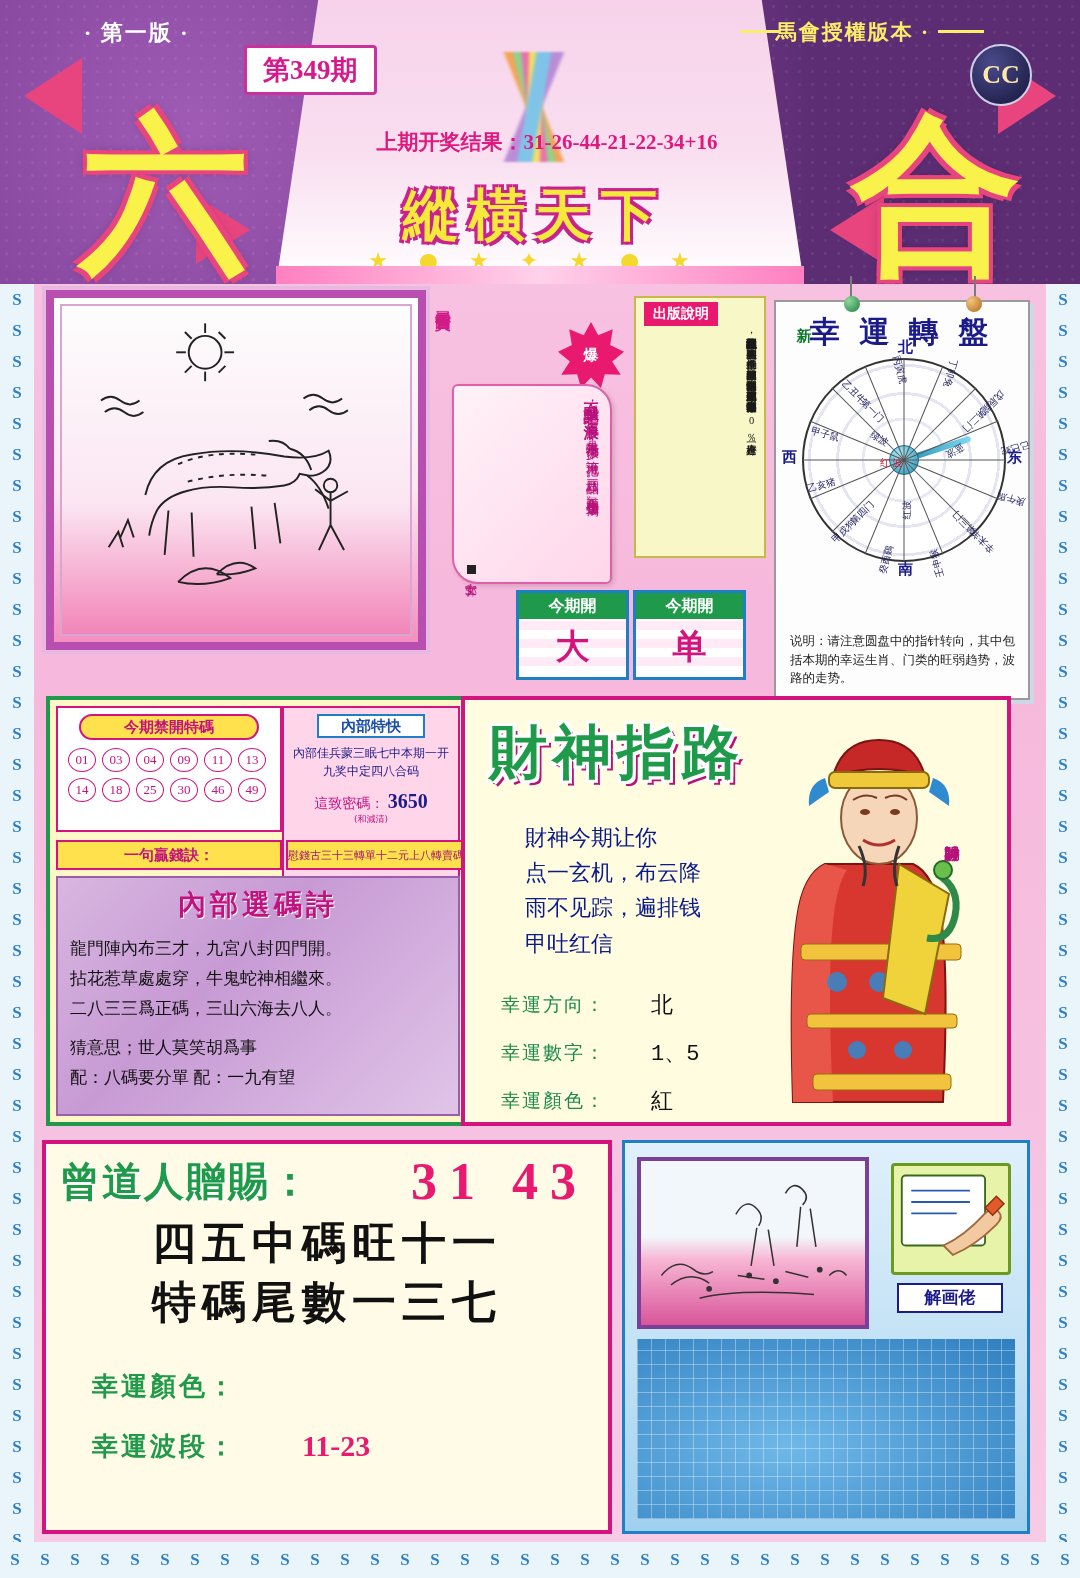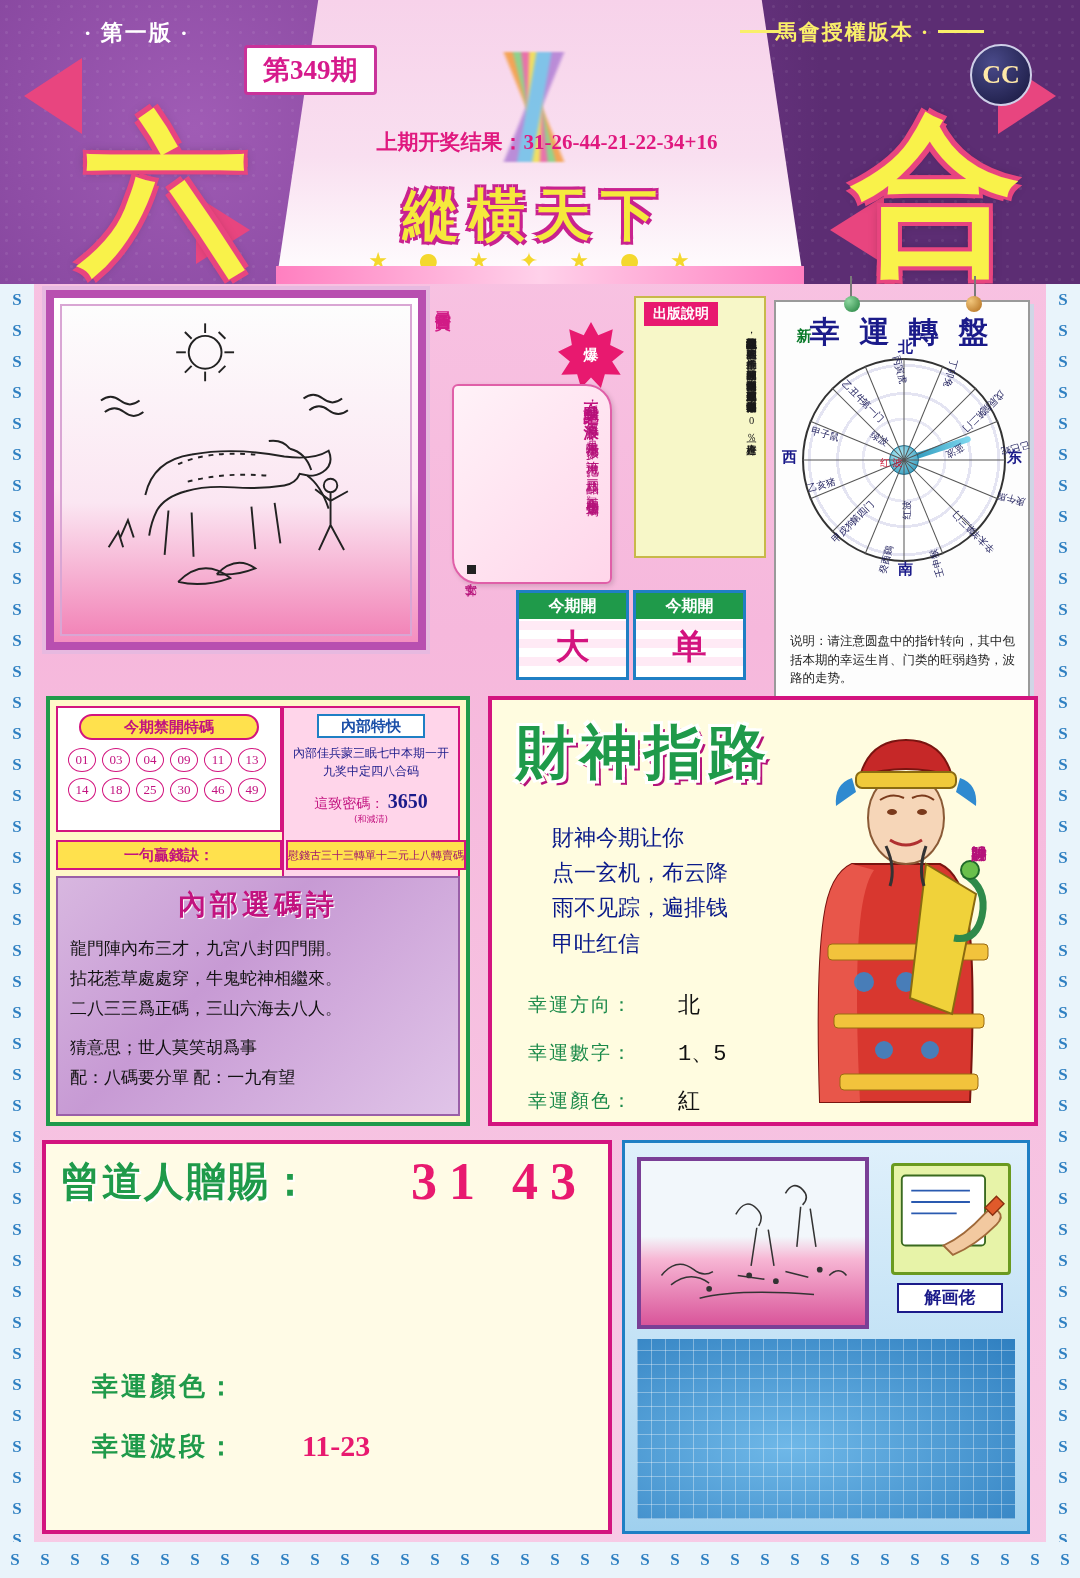--- a/index.html
+++ b/index.html
@@ -329,21 +329,21 @@
     text-align:center; margin-top:8px;
     font-family:"Liberation Serif", serif; font-size:28px; font-weight:bold; color:#c2127f;
     letter-spacing:4px;
     text-shadow:1px 1px 0 #fff;
   }
   .poem-lines{ margin:10px 12px 0; font-family:"Liberation Serif", serif; font-size:17px; color:#111; line-height:1.75;}
   .poem-lines .l2{ margin-top:10px; }
 
   
   .cs-panel{
-    position:absolute; left:454px; top:412px; width:550px; height:430px;
+    position:absolute; left:427px; top:412px; width:550px; height:430px;
     background:#fffce0; border:4px solid #d3147f;
   }
   .cs-title{
     position:absolute; left:24px; top:14px;
     font-family:"Liberation Serif", serif; font-size:58px; font-weight:bold;
     color:#1f9a4a; letter-spacing:6px;
     text-shadow:-3px -3px 0 #fff, 3px -3px 0 #fff, -3px 3px 0 #fff, 3px 3px 0 #fff, 5px 5px 0 #b5127a;
     white-space:nowrap;
   }
   .cs-verse{
@@ -774,20 +774,24 @@
           <path d="M170 160 q24 14 18 42 q-6 26 -28 22" fill="none" stroke="#2f8a4a" stroke-width="7"></path>
           <circle cx="176" cy="156" r="9" fill="#6abf4b" stroke="#1f6a2a" stroke-width="2"></circle>
         </svg>
         <div style="position:absolute; right:36px; top:120px; writing-mode:vertical-rl; text-orientation:upright; font-family:'Liberation Serif',serif; font-size:15px; color:#b5127a; font-weight:bold;">財神賜詩</div>
       </div>
     </div>
 
     <div class="zd-panel">
       <div class="zd-head">曾道人贈賜：</div>
       <div class="zd-nums">31  43</div>
+      <div class="zd-big">
+        <div>四五中碼旺十一</div>
+        <div>特碼尾數一三七</div>
+      </div>
       <div class="zd-kv">
         <div class="row">
           <div class="k">幸運顏色：</div>
           <div class="v">
             <span class="blue-ball"></span>
           </div>
         </div>
         <div class="row">
           <div class="k">幸運波段：</div>
           <div class="v">11-23</div>

